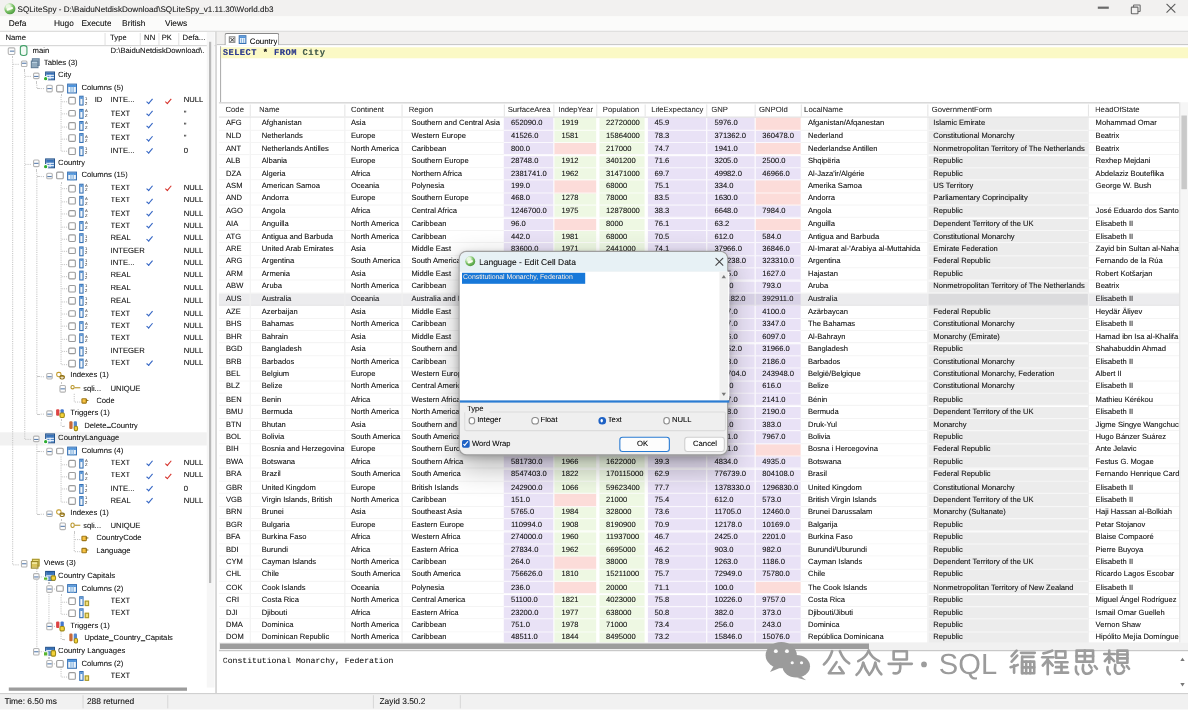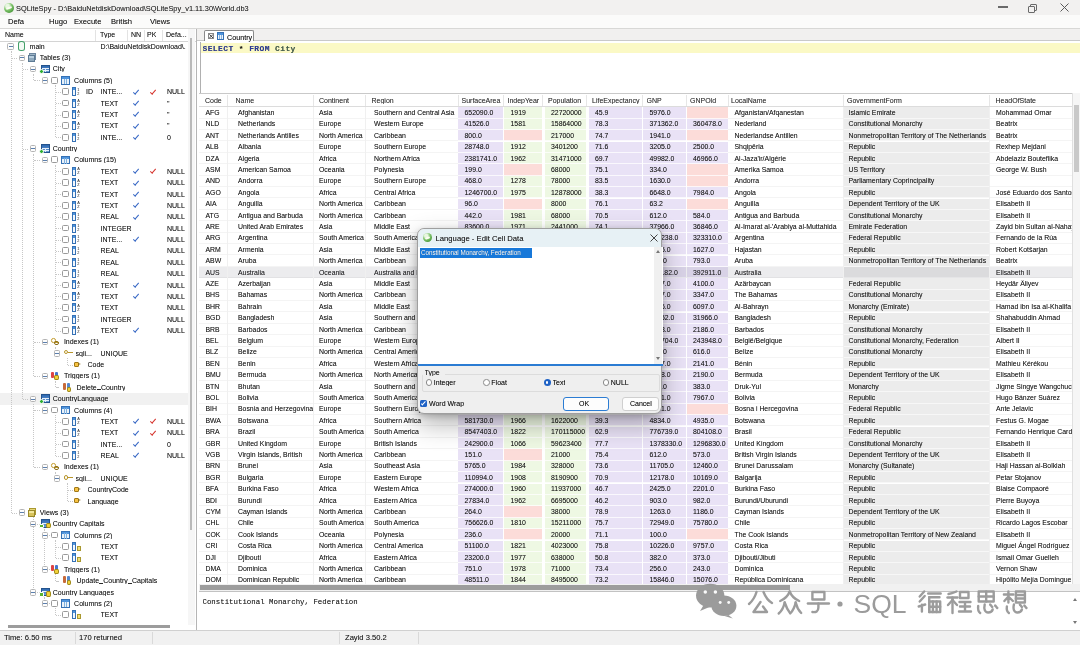--- a/index.html
+++ b/index.html
@@ -1000,21 +1000,21 @@
 <div class="ab" style="left:198.5px;top:584px;width:881.5px;height:7px;background:#f1f1f1"></div>
 <div class="ab" style="left:199.5px;top:585.2px;width:590px;height:4.6px;background:#9d9d9d"></div>
 <div class="ab" style="left:198.5px;top:591px;width:881.5px;height:39px;background:#fff;border-top:1px solid #c2c2c2"></div>
 <div class="tx" style="left:202.5px;top:598px;font-family:'Liberation Mono',monospace;font-size:7.4px;color:#222">Constitutional Monarchy, Federation</div>
 <div class="ab" style="left:1072px;top:93px;width:8px;height:491px;background:#f6f6f6;border-left:1px solid #e0e0e0"></div>
 <div class="ab" style="left:1073.5px;top:105px;width:5px;height:67px;background:#c9c9c9"></div>
 <div class="tup" style="left:1073.4px;top:598px"></div>
 <div class="tdn" style="left:1073.4px;top:621px"></div>
 <div class="ab" style="left:0;top:630px;width:1080px;height:15px;background:#f1f1f1;border-top:1px solid #d0d0d0"></div>
 <div class="tx" style="left:4px;top:633px;font-size:7.6px;color:#222">Time: 6.50 ms</div>
-<div class="tx" style="left:79px;top:633px;font-size:7.6px;color:#222">170 returned</div>
+<div class="tx" style="left:79px;top:633px;font-size:7.6px;color:#222">288 returned</div>
 <div class="tx" style="left:345px;top:633px;font-size:7.6px;color:#222">Zayid 3.50.2</div>
 <div class="ab" style="left:75.4px;top:632px;width:1px;height:12px;background:#d9d9d9"></div>
 <div class="ab" style="left:151.7px;top:632px;width:1px;height:12px;background:#d9d9d9"></div>
 <div class="ab" style="left:338.6px;top:632px;width:1px;height:12px;background:#d9d9d9"></div>
 <div class="ab" style="left:417.6px;top:632px;width:1px;height:12px;background:#d9d9d9"></div>
 <div class="ab" style="left:694px;top:583px;width:390px;height:47px">
 <svg width="390" height="47" style="position:absolute;left:0;top:0">
 <g fill="#9b9b9b" transform="translate(0,-2.5)">
 <ellipse cx="16.2" cy="15.1" rx="14.2" ry="11.9"></ellipse>
 <path d="M10 24 L6 30.5 L15.5 26.5 Z"></path>

